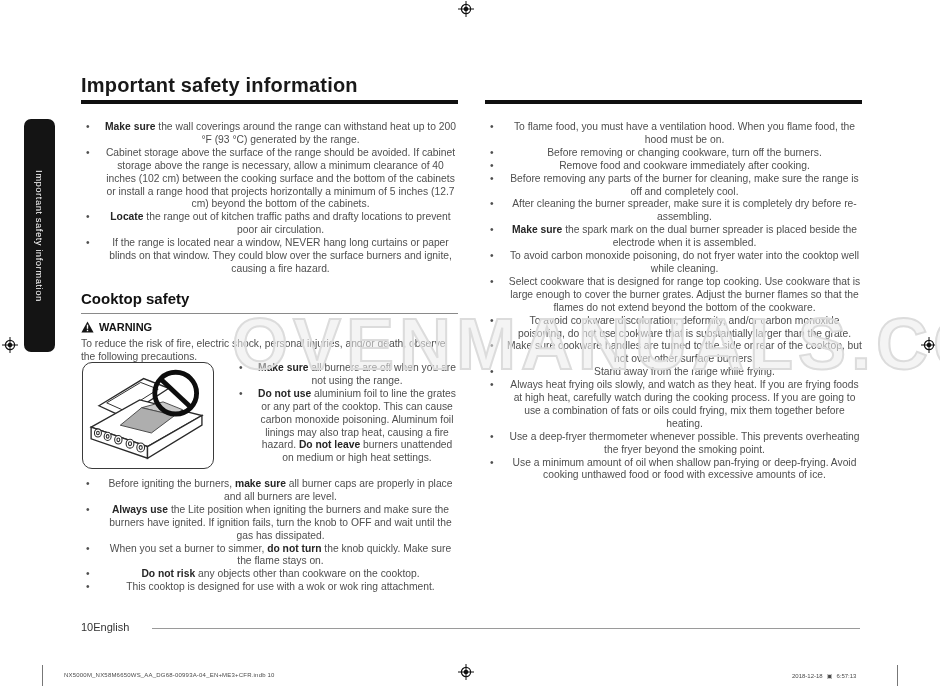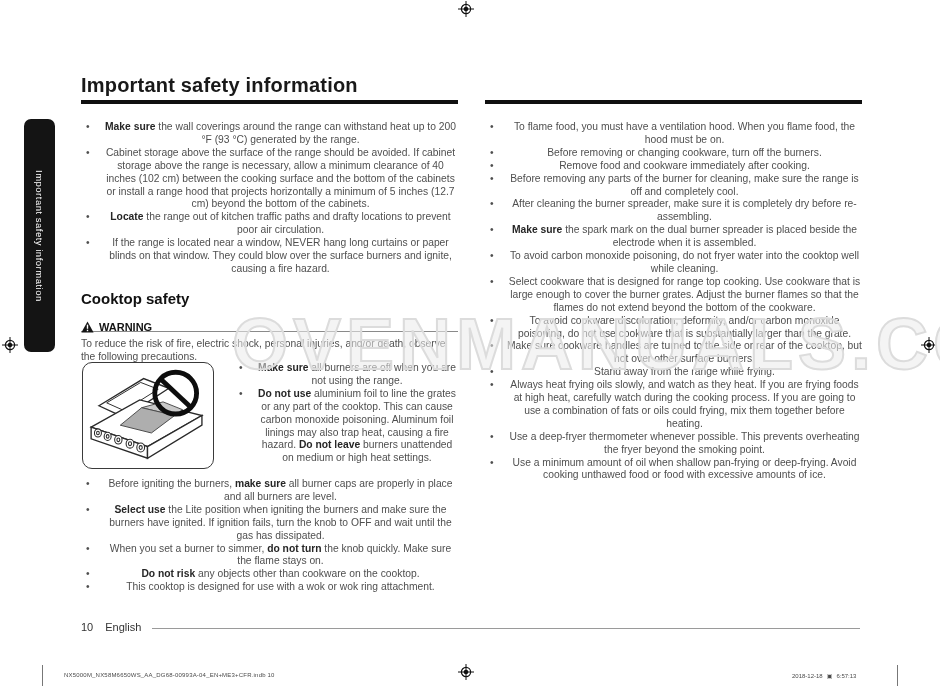--- a/index.html
+++ b/index.html
@@ -15,36 +15,36 @@
             display:flex;align-items:center;justify-content:center;}
   .side-tab span{writing-mode:vertical-rl;color:#ffffff;font-size:9.5px;letter-spacing:.5px;white-space:nowrap;}
   
   .block{position:absolute;width:377px;font-size:10.3px;line-height:12.9px;}
   strong{color:#262626;font-weight:700;}
   .li{display:flex;}
   .li .dot{flex:0 0 22px;padding-left:5px;box-sizing:border-box;}
   .li .li-text{flex:1;text-align:center;}
   #bullets-top{left:81px;top:121px;}
   .section-heading{position:absolute;left:81px;top:290px;width:377px;font-size:15px;font-weight:600;color:#111;
-                   border-bottom:1px solid #8a8a8a;padding-bottom:24px;}
+                   border-bottom:1px solid #8a8a8a;padding-bottom:6px;}
   #warning-row{position:absolute;left:81px;top:321px;display:flex;align-items:center;gap:5px;
                font-size:11px;font-weight:700;color:#141414;}
   #warning-para{left:81px;top:338px;}
   #figure-row{position:absolute;left:82px;top:362px;width:377px;display:flex;}
   .figure-box{flex:0 0 132px;width:132px;height:107px;border:1.6px solid #3a3a3a;border-radius:10px;
               background:#fff;box-sizing:border-box;overflow:hidden;}
   #beside-list{width:224px;margin-left:20px;font-size:10.3px;line-height:12.9px;}
   #bullets-bottom{left:81px;top:478px;}
   #right-bullets{left:485px;top:121px;}
   
   .watermark{position:absolute;left:232px;top:303px;font-size:72px;font-weight:700;letter-spacing:5px;
              color:rgba(235,235,235,.55);-webkit-text-stroke:2px #dcdcdc;white-space:nowrap;z-index:3;pointer-events:none;}
   
   .footer-left{position:absolute;left:81px;top:621px;font-size:11px;color:#333;}
-  .footer-left .lang{margin-left:12px;}
+  .footer-left .lang{margin-left:0;}
   .footer-rule{position:absolute;left:152px;top:628px;width:708px;height:1px;background:#9a9a9a;}
   
   .crop-tick{position:absolute;top:665px;width:1px;height:21px;background:#777;}
   .print-left{position:absolute;left:64px;top:672px;font-size:6px;color:#4a4a4a;letter-spacing:.2px;}
   .print-right{position:absolute;left:792px;top:672px;font-size:6px;color:#4a4a4a;display:flex;gap:4px;align-items:center;}
   .regmark{position:absolute;width:16px;height:16px;}
 </style>
 </head>
 <body>
 
@@ -162,21 +162,21 @@
       </div>
   </div>
 
   <div class="block" id="bullets-bottom">
       <div class="li">
         <span class="dot">•</span>
         <span class="li-text">Before igniting the burners, <strong>make sure</strong> all burner caps are properly in place and all burners are level.</span>
       </div>
       <div class="li">
         <span class="dot">•</span>
-        <span class="li-text"><strong>Select use</strong> the Lite position when igniting the burners and make sure the burners have ignited. If ignition fails, turn the knob to OFF and wait until the gas has dissipated.</span>
+        <span class="li-text"><strong>Always use</strong> the Lite position when igniting the burners and make sure the burners have ignited. If ignition fails, turn the knob to OFF and wait until the gas has dissipated.</span>
       </div>
       <div class="li">
         <span class="dot">•</span>
         <span class="li-text">When you set a burner to simmer, <strong>do not turn</strong> the knob quickly. Make sure the flame stays on.</span>
       </div>
       <div class="li">
         <span class="dot">•</span>
         <span class="li-text"><strong>Do not risk</strong> any objects other than cookware on the cooktop.</span>
       </div>
       <div class="li">

